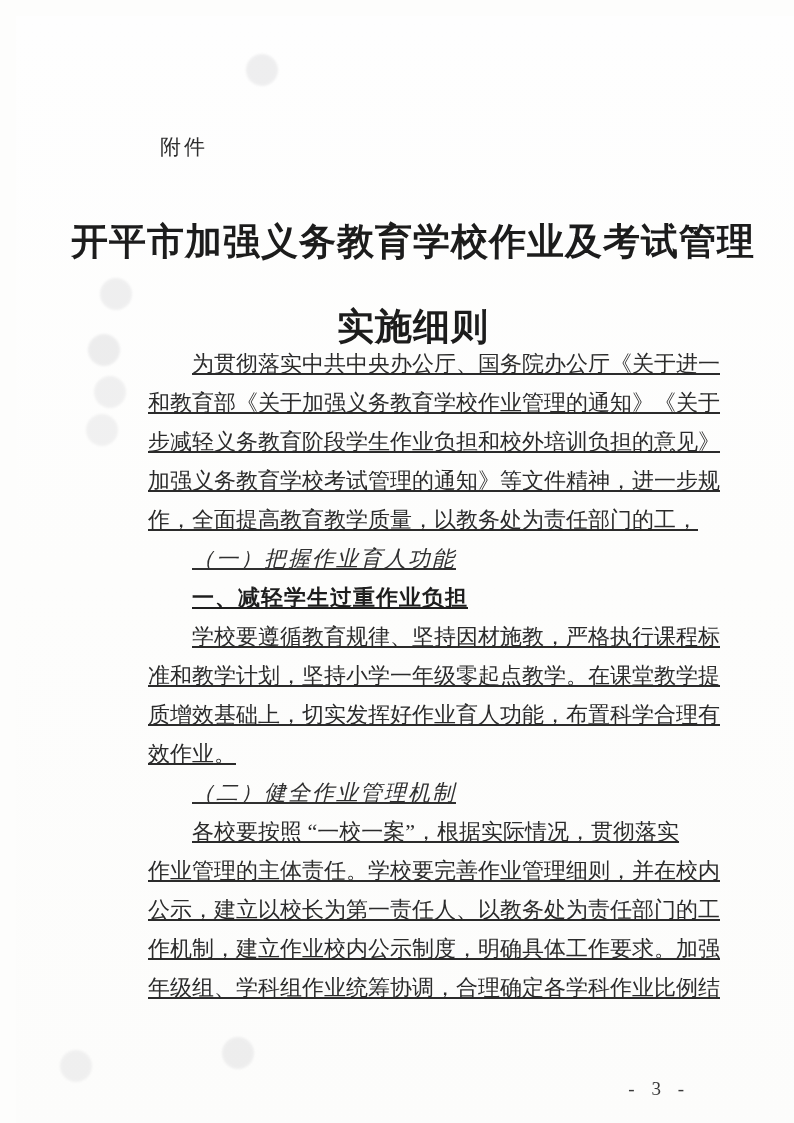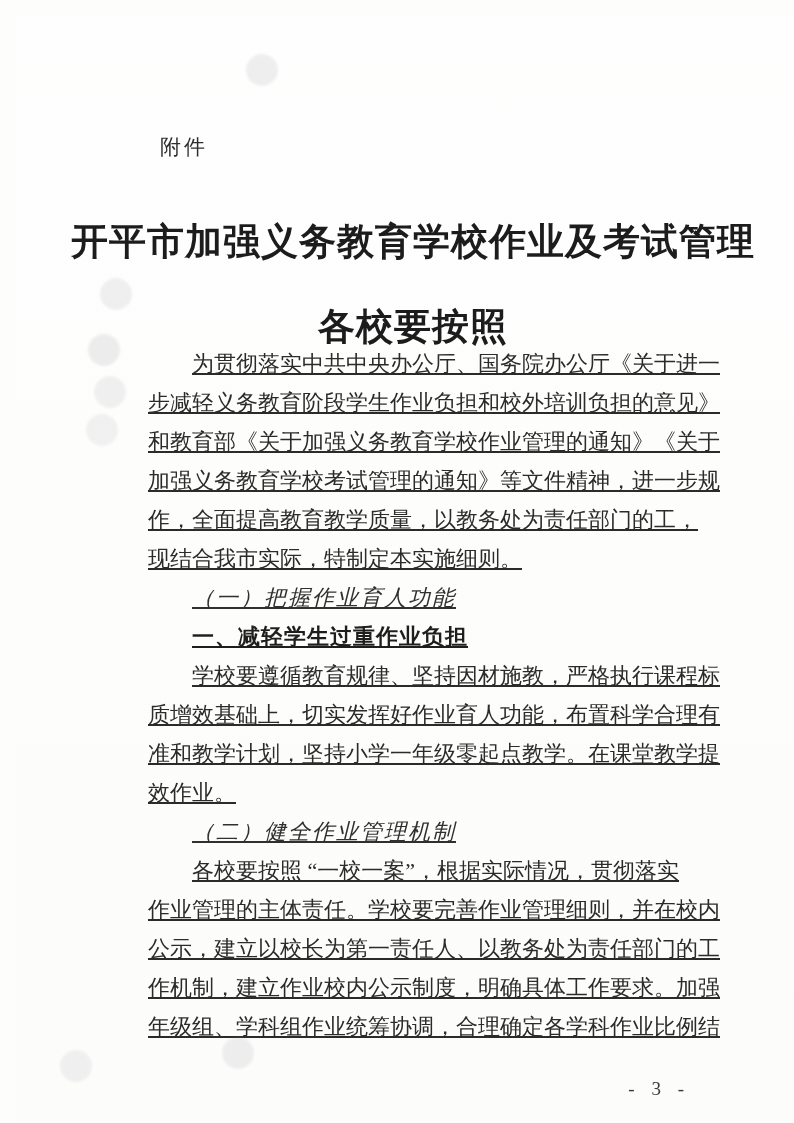--- a/index.html
+++ b/index.html
@@ -95,35 +95,34 @@
 </style>
 </head>
 <body>
 
 <div class="page">
 
   <div class="attachment">附件</div>
 
   <div class="title">
     <div>开平市加强义务教育学校作业及考试管理</div>
-    <div>各校要按照</div>
+    <div>实施细则</div>
   </div>
 
   <div class="body-text">
     <div class="line indent">为贯彻落实中共中央办公厅、国务院办公厅《关于进一</div>
+    <div class="line">和教育部《关于加强义务教育学校作业管理的通知》《关于</div>
     <div class="line">步减轻义务教育阶段学生作业负担和校外培训负担的意见》</div>
-    <div class="line">和教育部《关于加强义务教育学校作业管理的通知》《关于</div>
     <div class="line">加强义务教育学校考试管理的通知》等文件精神，进一步规</div>
     <div class="line">作，全面提高教育教学质量，以教务处为责任部门的工，</div>
-    <div class="line end">现结合我市实际，特制定本实施细则。</div>
     <div class="line sub indent end">（一）把握作业育人功能</div>
     <div class="line heading indent end">一、减轻学生过重作业负担</div>
     <div class="line indent">学校要遵循教育规律、坚持因材施教，严格执行课程标</div>
+    <div class="line">准和教学计划，坚持小学一年级零起点教学。在课堂教学提</div>
     <div class="line">质增效基础上，切实发挥好作业育人功能，布置科学合理有</div>
-    <div class="line">准和教学计划，坚持小学一年级零起点教学。在课堂教学提</div>
     <div class="line end">效作业。</div>
     <div class="line sub indent end">（二）健全作业管理机制</div>
     <div class="line indent">各校要按照 “一校一案”，根据实际情况，贯彻落实</div>
     <div class="line">作业管理的主体责任。学校要完善作业管理细则，并在校内</div>
     <div class="line">公示，建立以校长为第一责任人、以教务处为责任部门的工</div>
     <div class="line">作机制，建立作业校内公示制度，明确具体工作要求。加强</div>
     <div class="line">年级组、学科组作业统筹协调，合理确定各学科作业比例结</div>
   </div>
 
   <div class="page-number">- 3 -</div>

